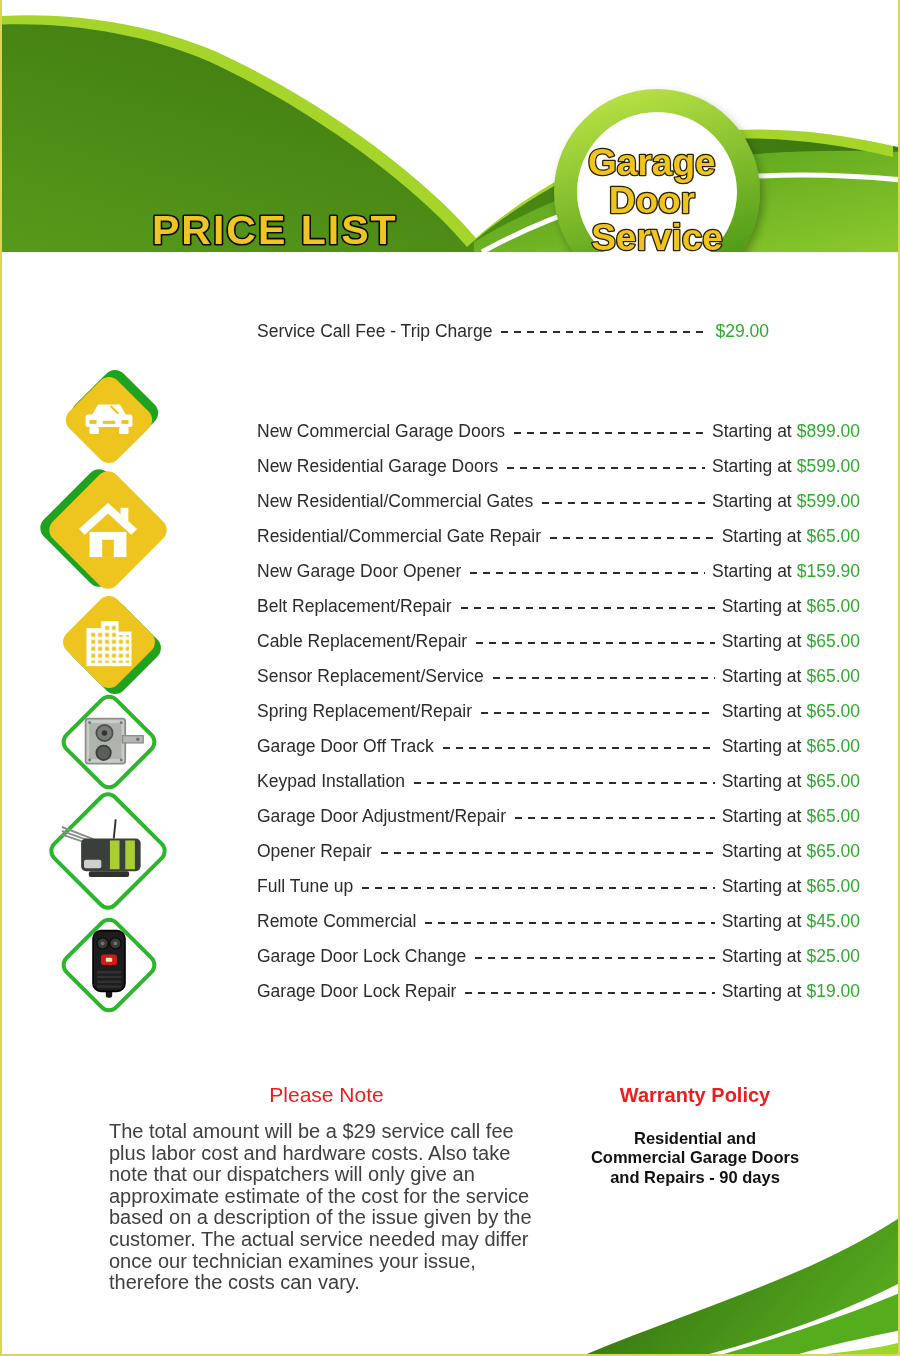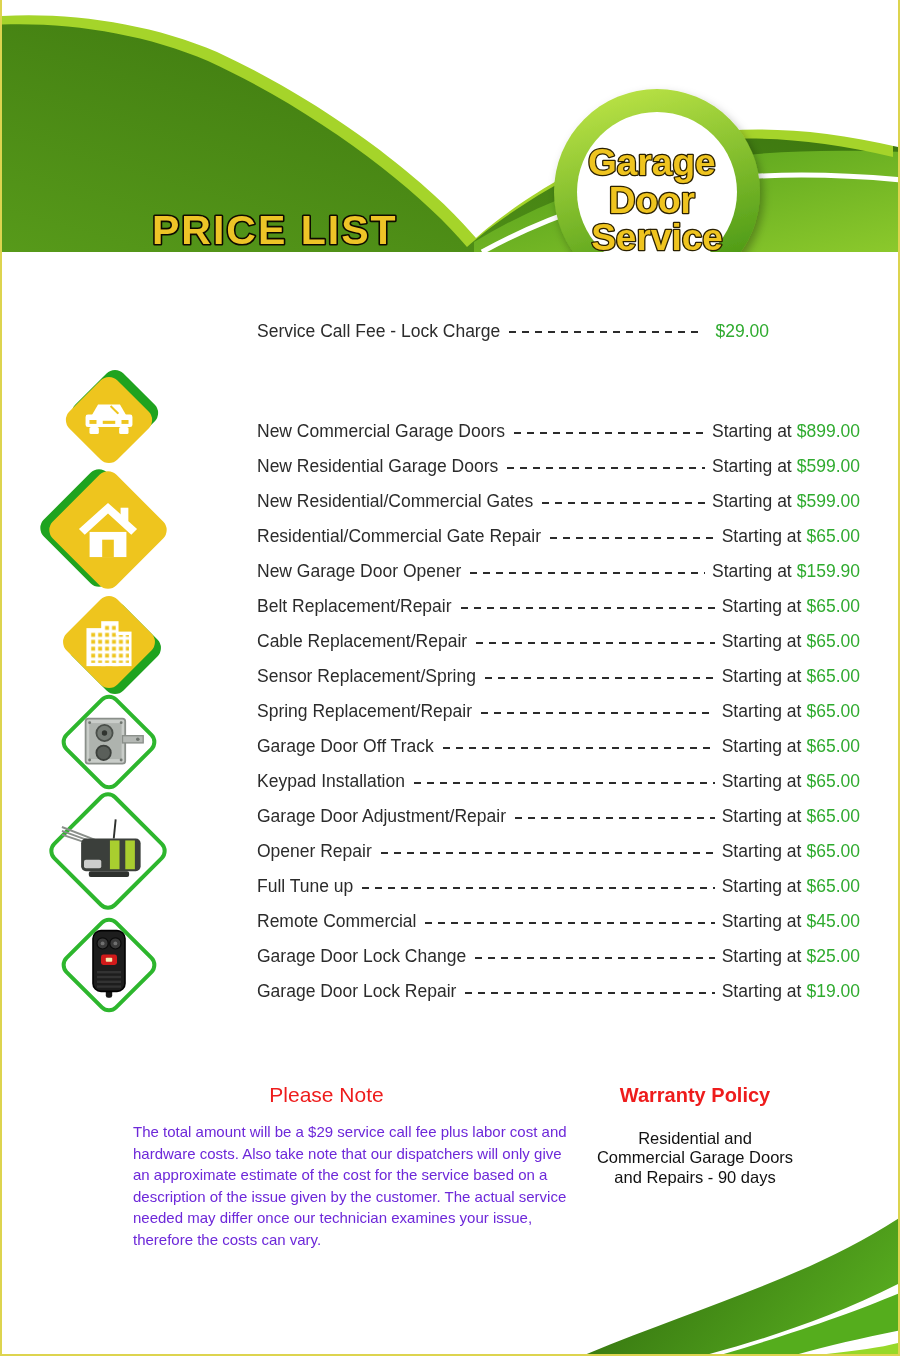--- a/index.html
+++ b/index.html
@@ -29,25 +29,25 @@
   .dia{position:absolute;}
   .dia .back{position:absolute;inset:0;background:#1fa31f;border-radius:12px;}
   .dia .front{position:absolute;inset:0;background:#eec51e;border-radius:12px;}
   .dia .frame{position:absolute;inset:0;background:#ffffff;border:4px solid #2db62d;border-radius:12px;box-sizing:border-box;}
   .dia .glyph{position:absolute;left:50%;top:50%;transform:translate(-50%,-50%);}
 
   
   .note-title{position:absolute;left:107px;top:1083px;width:435px;text-align:center;
     font-size:21px;font-weight:normal;color:#ee1c1c;}
   .note-body{position:absolute;left:107px;top:1121px;width:437px;
-    font-size:15px;line-height:21.6px;color:#6d28d9;margin-left:24px;}
+    font-size:20px;line-height:21.6px;color:#404040;}
   .warranty-title{position:absolute;left:563px;top:1084px;width:260px;text-align:center;
     font-size:20px;font-weight:bold;color:#ee1c1c;}
   .warranty-body{position:absolute;left:563px;top:1129px;width:260px;text-align:center;
-    font-size:16.5px;line-height:19.4px;font-weight:normal;color:#111111;}
+    font-size:16.5px;line-height:19.4px;font-weight:bold;color:#111111;}
 
   .swoosh{position:absolute;left:460px;top:1166px;}
 </style>
 </head>
 <body>
 
 <div class="page">
 
   <div class="header">
     <svg width="900" height="252" viewBox="0 0 900 252">
@@ -89,21 +89,21 @@
         <text class="badge-text">
           <tspan x="655" y="175">Garage</tspan>
           <tspan x="655" y="213">Door</tspan>
           <tspan x="655" y="250">Service</tspan>
         </text>
       </g>
     </svg>
   </div>
 
   <div class="service-row">
-    <span>Service Call Fee - Lock Charge</span>
+    <span>Service Call Fee - Trip Charge</span>
     <span class="dash"></span>
     <span class="price">$29.00</span>
   </div>
 
   <div class="rows">
     <div class="row">
         <span>New Commercial Garage Doors</span>
         <span class="dash"></span>
         <span class="pre">Starting at</span>
         <span class="price">$899.00</span>
@@ -138,21 +138,21 @@
         <span class="pre">Starting at</span>
         <span class="price">$65.00</span>
       </div>
     <div class="row">
         <span>Cable Replacement/Repair</span>
         <span class="dash"></span>
         <span class="pre">Starting at</span>
         <span class="price">$65.00</span>
       </div>
     <div class="row">
-        <span>Sensor Replacement/Spring</span>
+        <span>Sensor Replacement/Service</span>
         <span class="dash"></span>
         <span class="pre">Starting at</span>
         <span class="price">$65.00</span>
       </div>
     <div class="row">
         <span>Spring Replacement/Repair</span>
         <span class="dash"></span>
         <span class="pre">Starting at</span>
         <span class="price">$65.00</span>
       </div>

